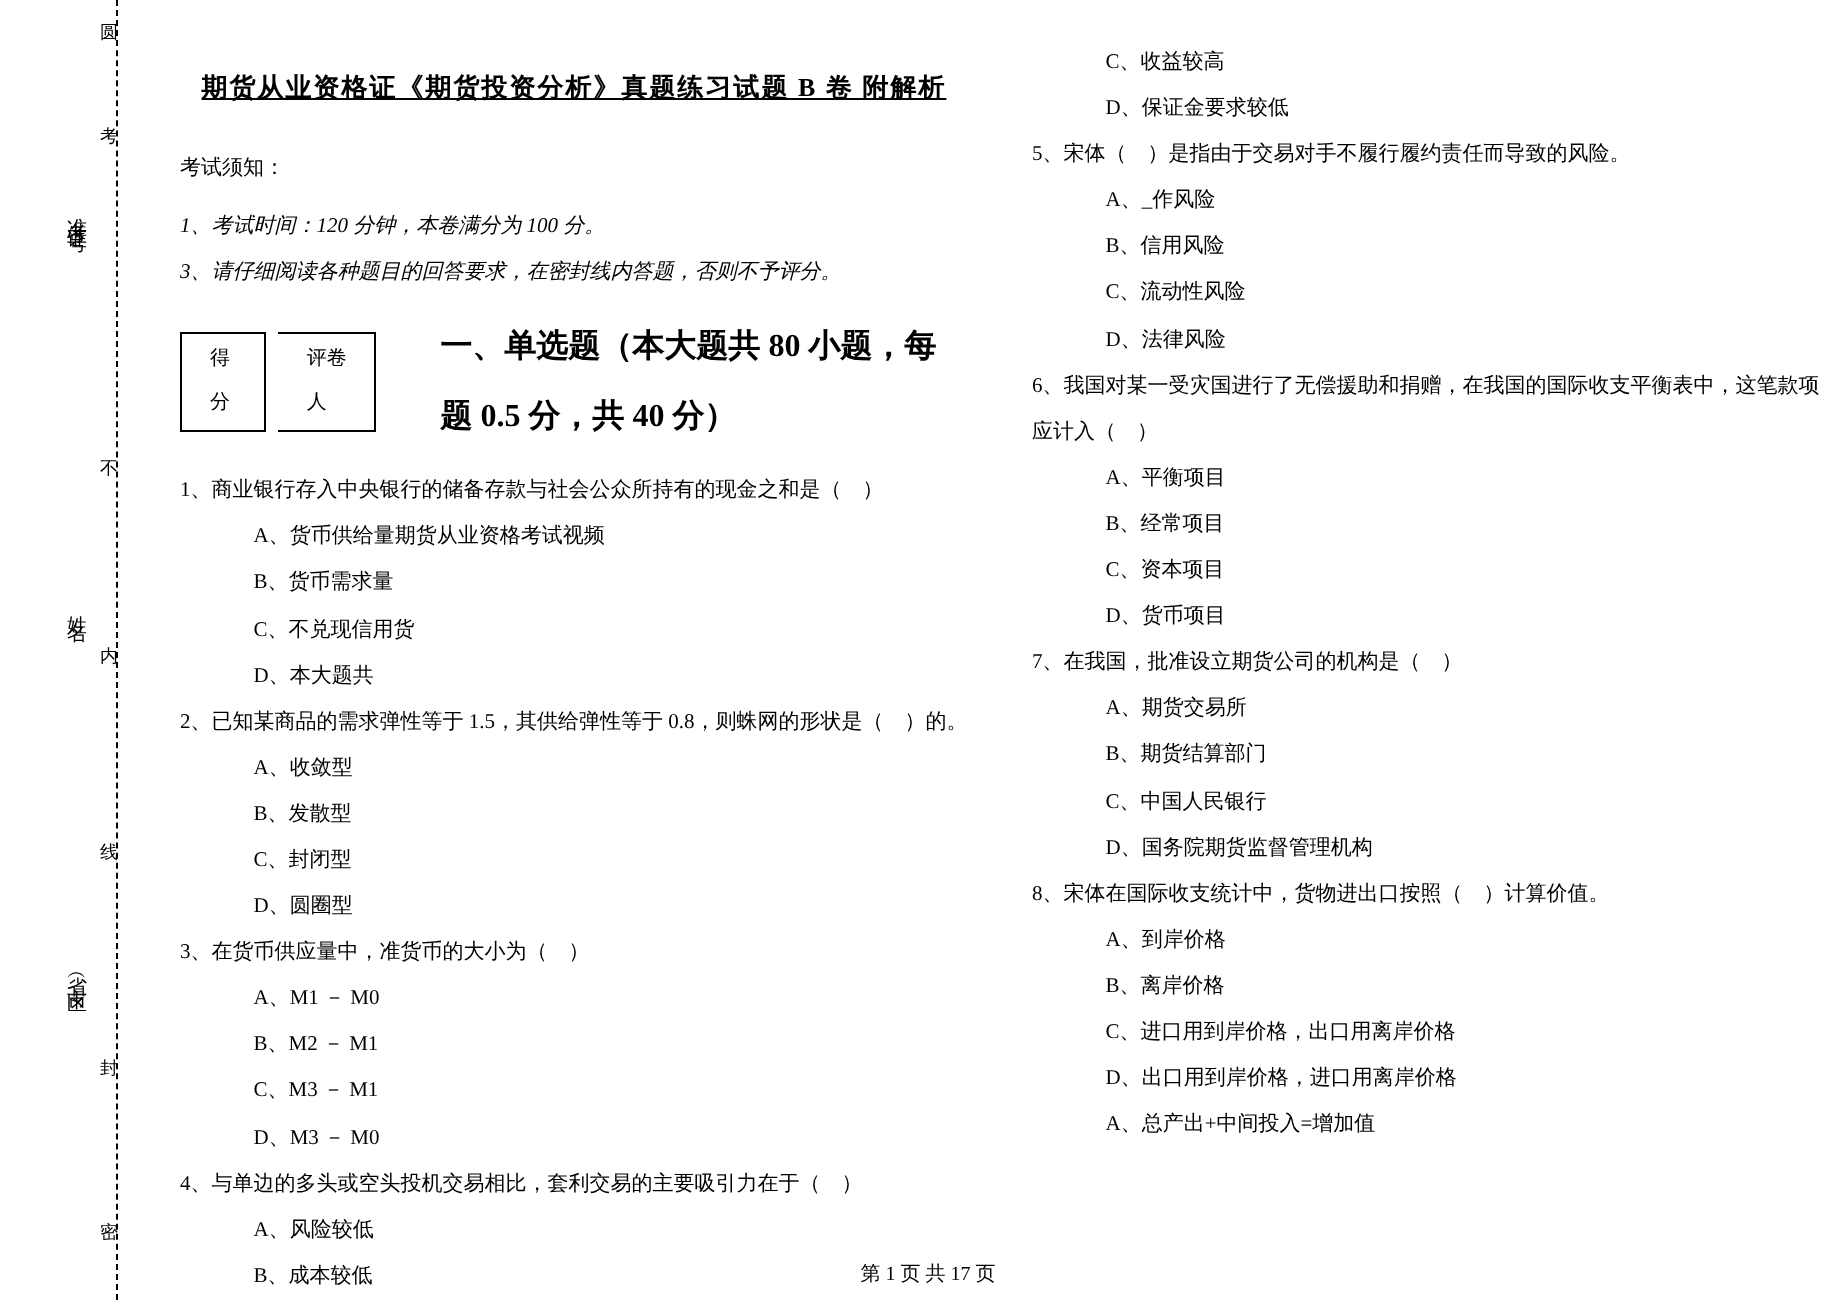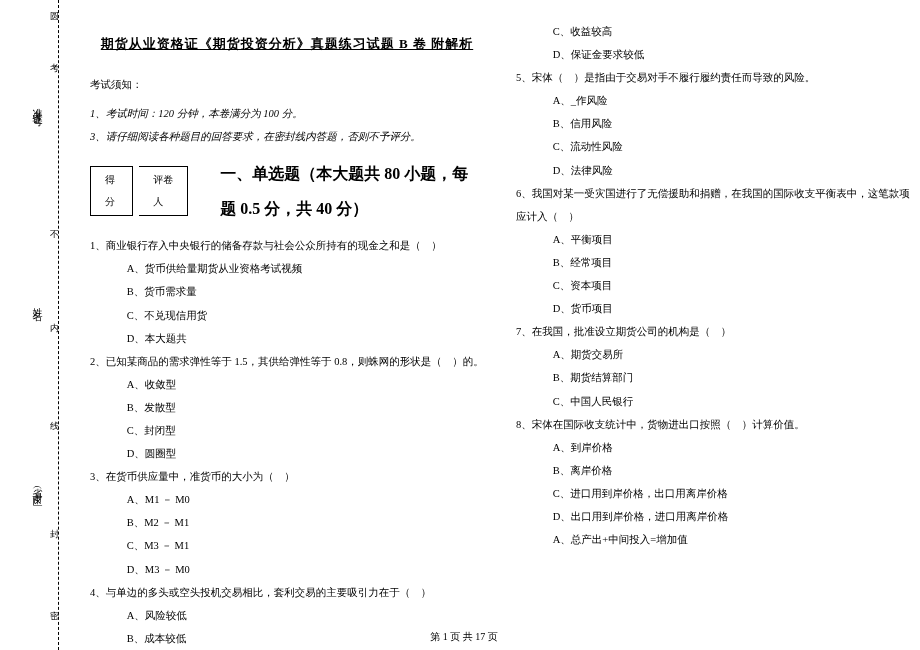--- a/index.html
+++ b/index.html
@@ -82,20 +82,21 @@
       <div class="opt">D、法律风险</div>
       <div class="q">6、我国对某一受灾国进行了无偿援助和捐赠，在我国的国际收支平衡表中，这笔款项应计入（　）</div>
       <div class="opt">A、平衡项目</div>
       <div class="opt">B、经常项目</div>
       <div class="opt">C、资本项目</div>
       <div class="opt">D、货币项目</div>
       <div class="q">7、在我国，批准设立期货公司的机构是（　）</div>
       <div class="opt">A、期货交易所</div>
       <div class="opt">B、期货结算部门</div>
       <div class="opt">C、中国人民银行</div>
+      <div class="opt">D、国务院期货监督管理机构</div>
       <div class="q">8、宋体在国际收支统计中，货物进出口按照（　）计算价值。</div>
       <div class="opt">A、到岸价格</div>
       <div class="opt">B、离岸价格</div>
       <div class="opt">C、进口用到岸价格，出口用离岸价格</div>
       <div class="opt">D、出口用到岸价格，进口用离岸价格</div>
       <div class="opt">A、总产出+中间投入=增加值</div>
     </div>
   </div>
 
   <div class="footer">第 1 页 共 17 页</div>

